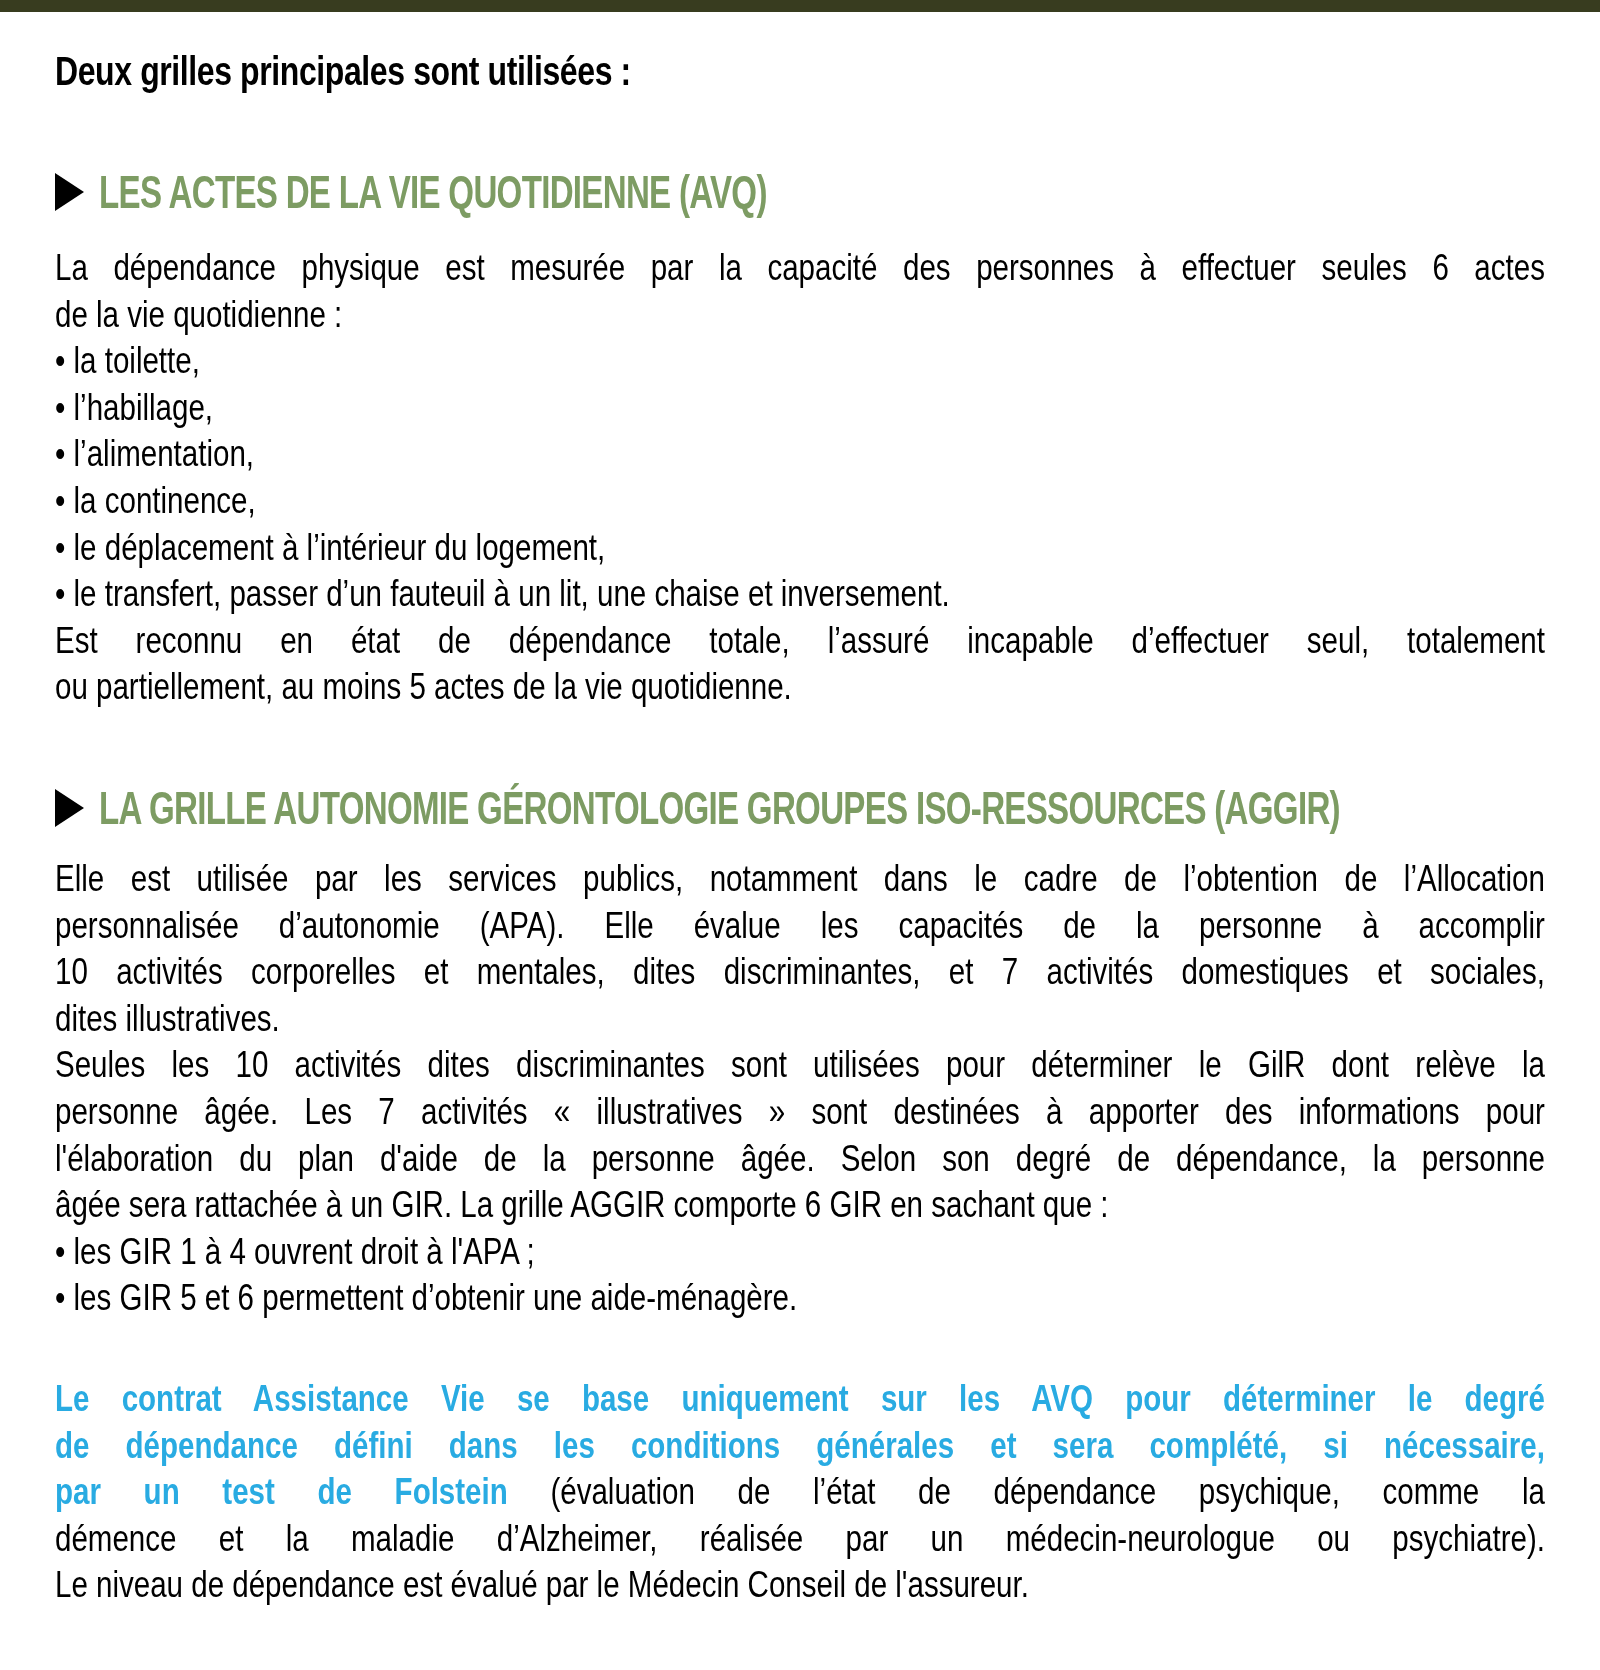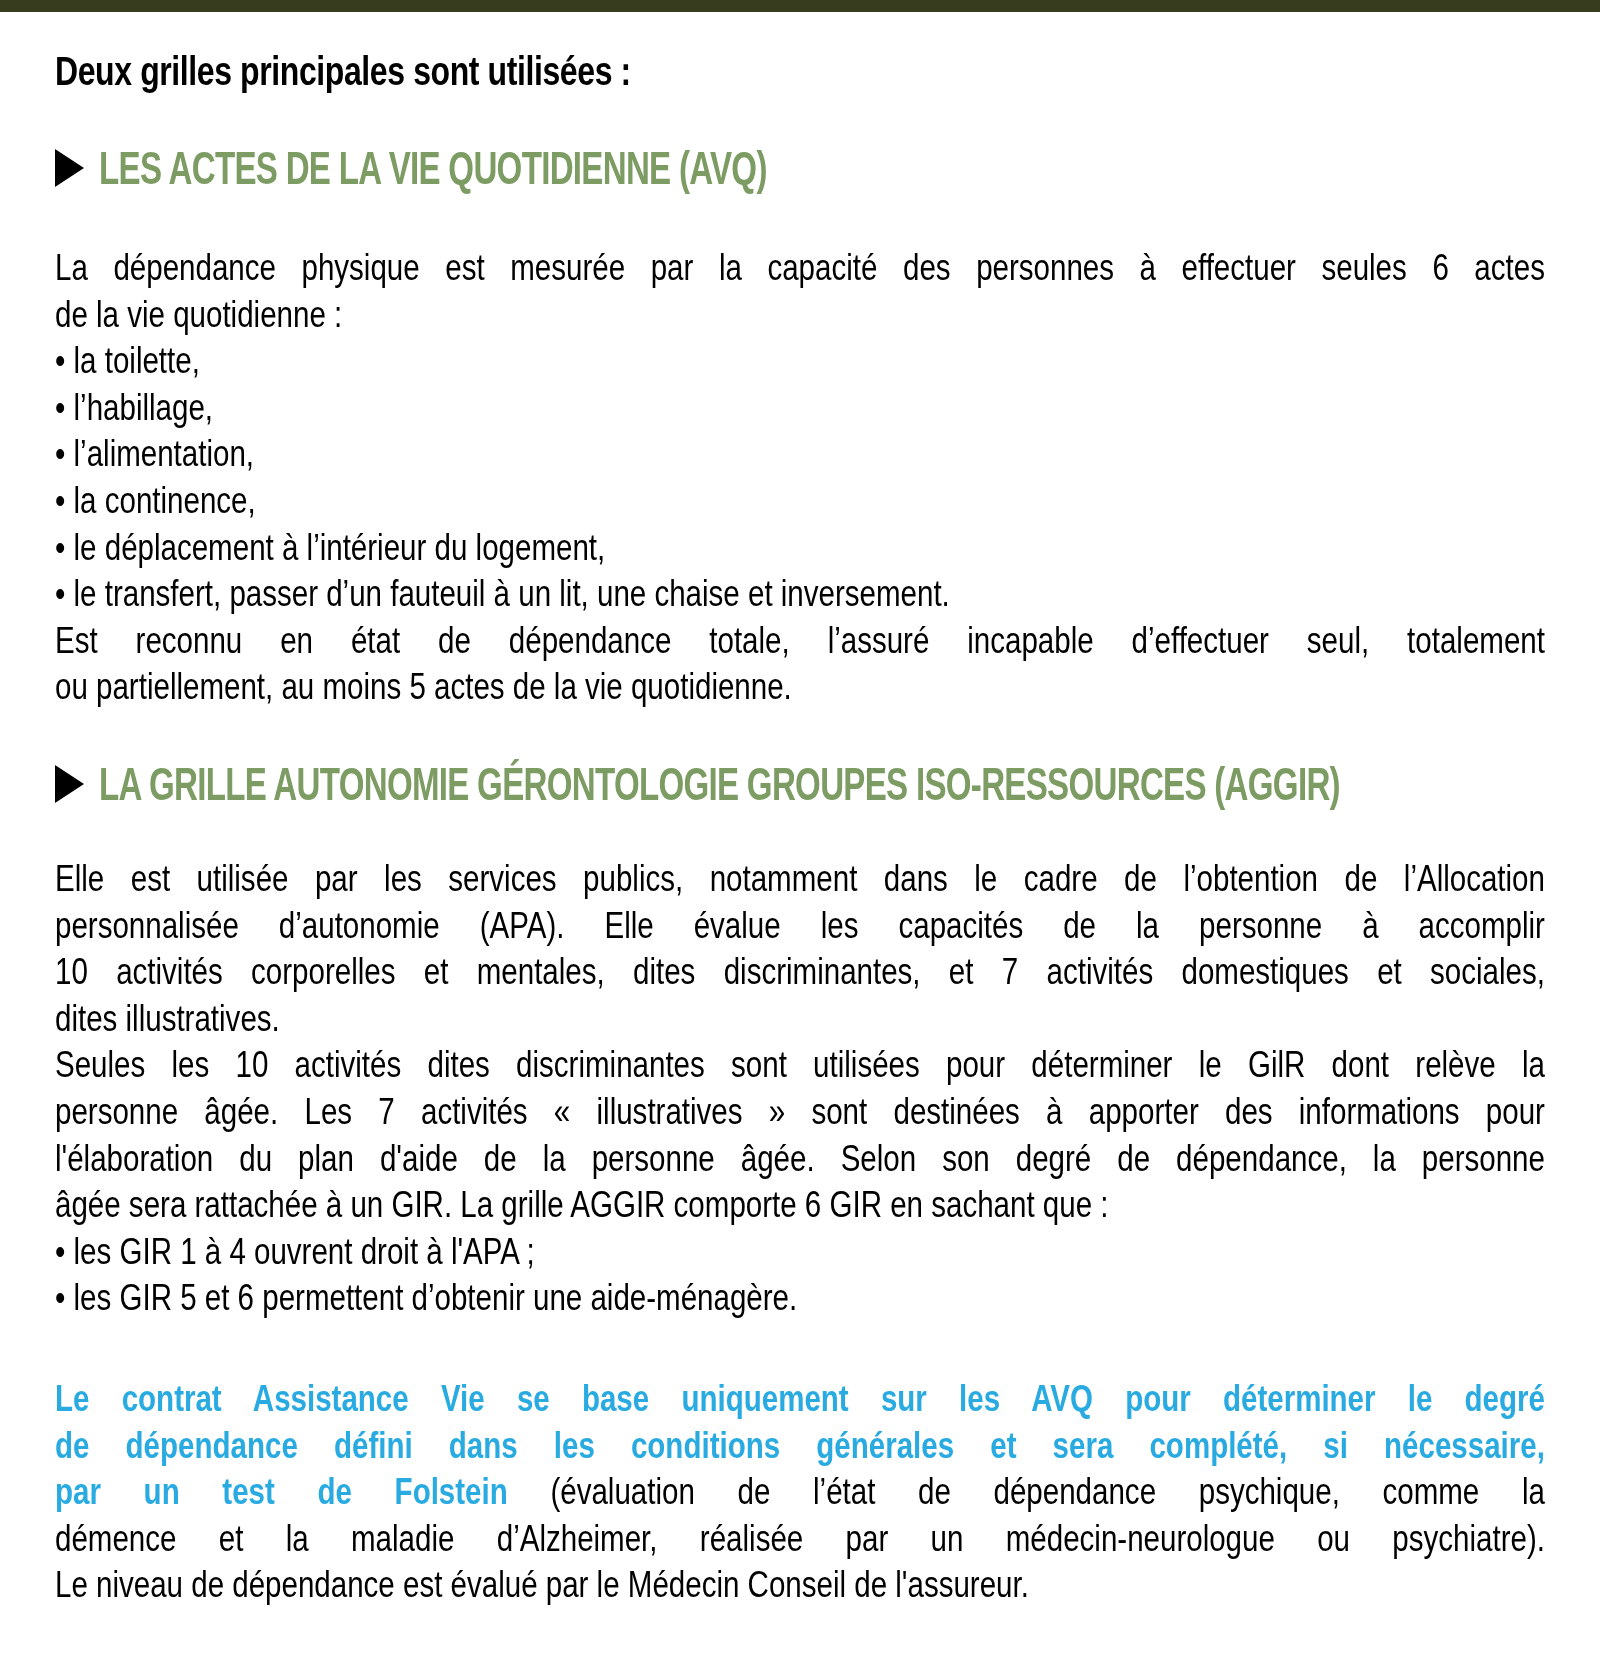--- a/index.html
+++ b/index.html
@@ -9,21 +9,21 @@
     overflow:hidden;
   }
   .top-bar { position:absolute; left:0; top:0; width:1600px; height:12px; background:#383c1f; }
 
   .h1 {
     position:absolute; left:55px; top:49px;
     font-size:40px; font-weight:700; line-height:44px; letter-spacing:-0.5px;
     transform:scaleX(0.80); transform-origin:0 0; white-space:nowrap;
   }
 
-  .sec-head { position:absolute; left:55px; height:44px; display:flex; align-items:center; }
+  .sec-head { position:absolute; left:55px; height:44px; display:flex; align-items:center;margin-top:24px; }
   .sec-head.avq { top:146px; }
   .sec-head.aggir { top:762px; }
   .tri {
     width:0; height:0; flex:0 0 auto;
     border-top:19px solid transparent; border-bottom:19px solid transparent;
     border-left:29px solid #000; margin-right:15px;
   }
   .sec-label {
     color:#7d9c63; font-size:46px; font-weight:700; letter-spacing:-1px;
     transform:scaleX(0.72); transform-origin:0 50%; white-space:nowrap;

